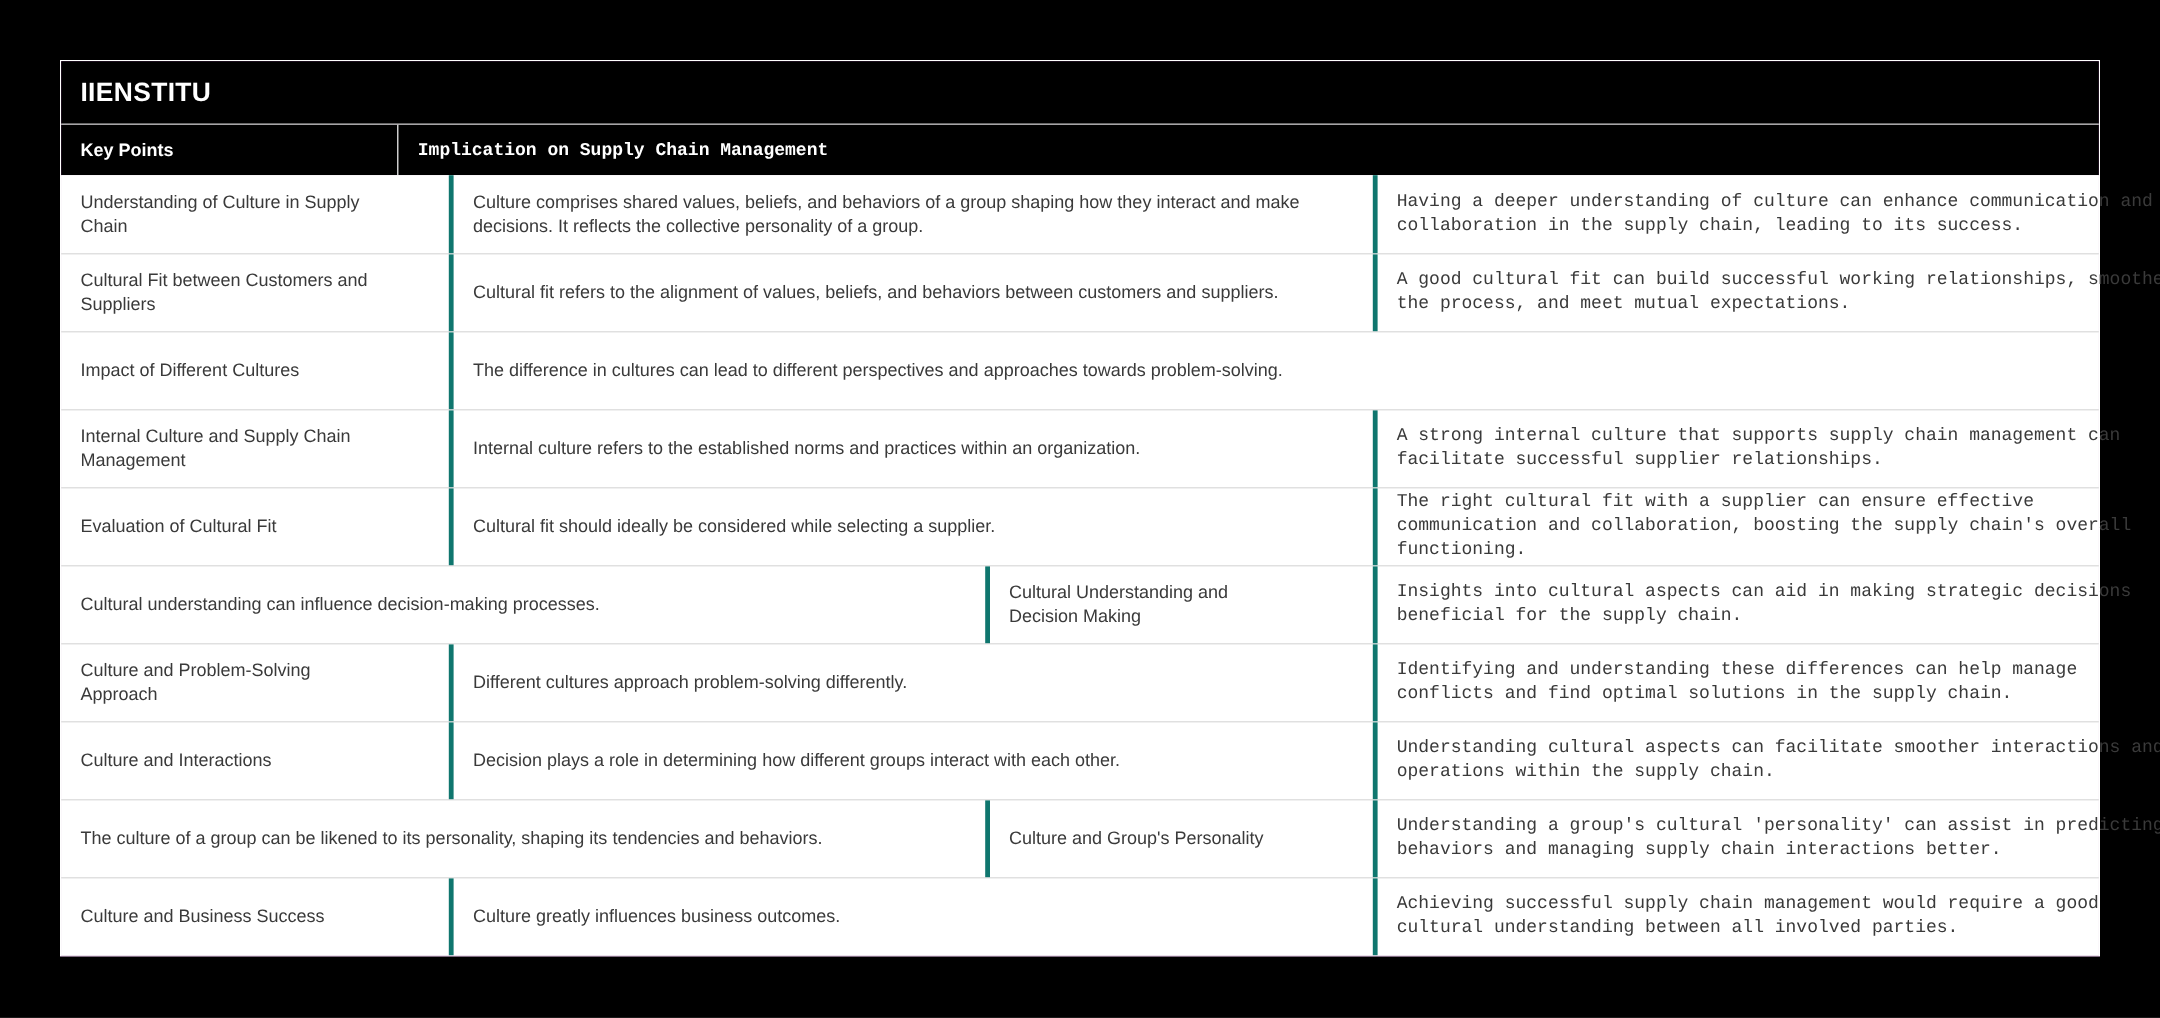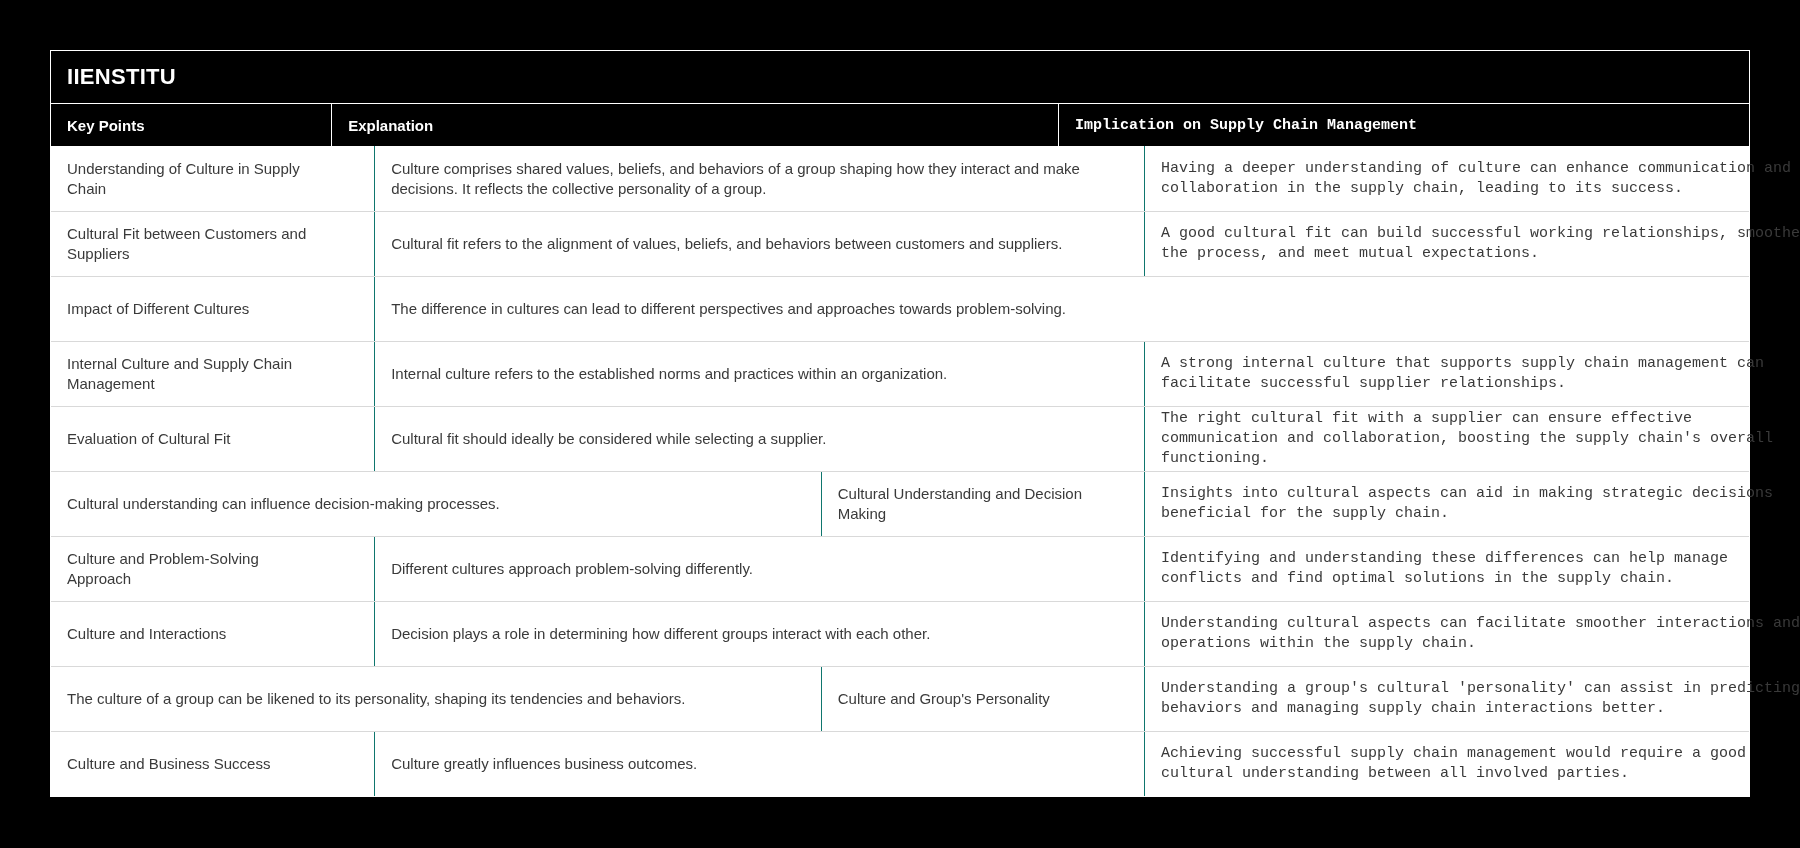--- a/index.html
+++ b/index.html
@@ -63,31 +63,30 @@
   .table-row + .table-row { border-top: 1px solid #d9d9d9; }
   .body-cell {
     color: #3a3a3a;
     font-size: 15px;
     line-height: 1.32;
     display: flex;
     align-items: center;
     padding-left: 16px;
     padding-right: 18px;
   }
-  .body-cell + .body-cell { border-left: 1px solid #0f766e; }
+  .body-cell + .body-cell { border-left: 4px solid #0f766e; }
 </style>
 </head>
 <body>
 
 <div class="stage">
   <div class="table-card">
     <div class="title-bar">IIENSTITU</div>
     <div class="header-row">
       <div class="header-cell col-key">Key Points</div>
-      <div class="header-cell col-expl">Explanation</div>
       <div class="header-cell col-impl">Implication on Supply Chain Management</div>
     </div>
     <div class="table-body" id="table-body">
         <div class="table-row">
           <div class="body-cell col-key">
             <span>Understanding of Culture in Supply Chain</span>
           </div>
           <div class="body-cell col-expl">
             <span>Culture comprises shared values, beliefs, and behaviors of a group shaping how they interact and make decisions. It reflects the collective personality of a group.</span>
           </div>

